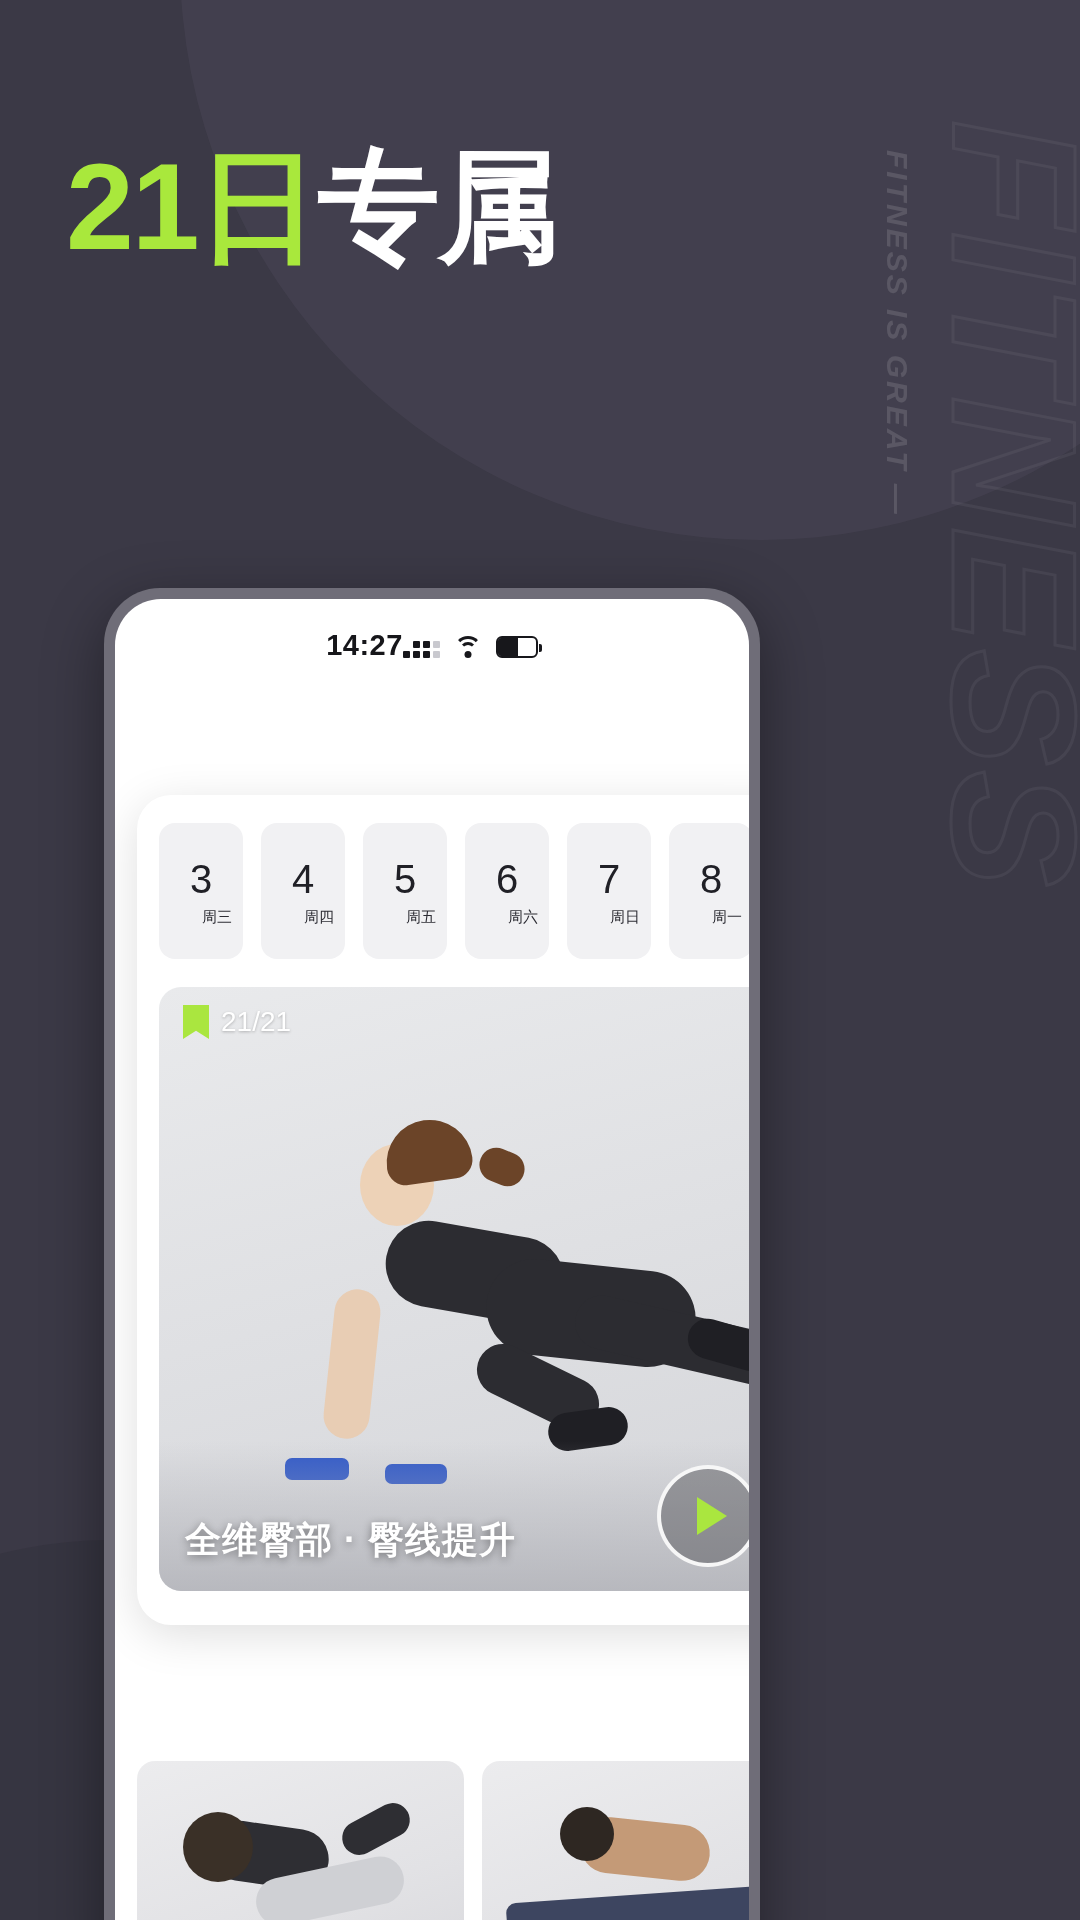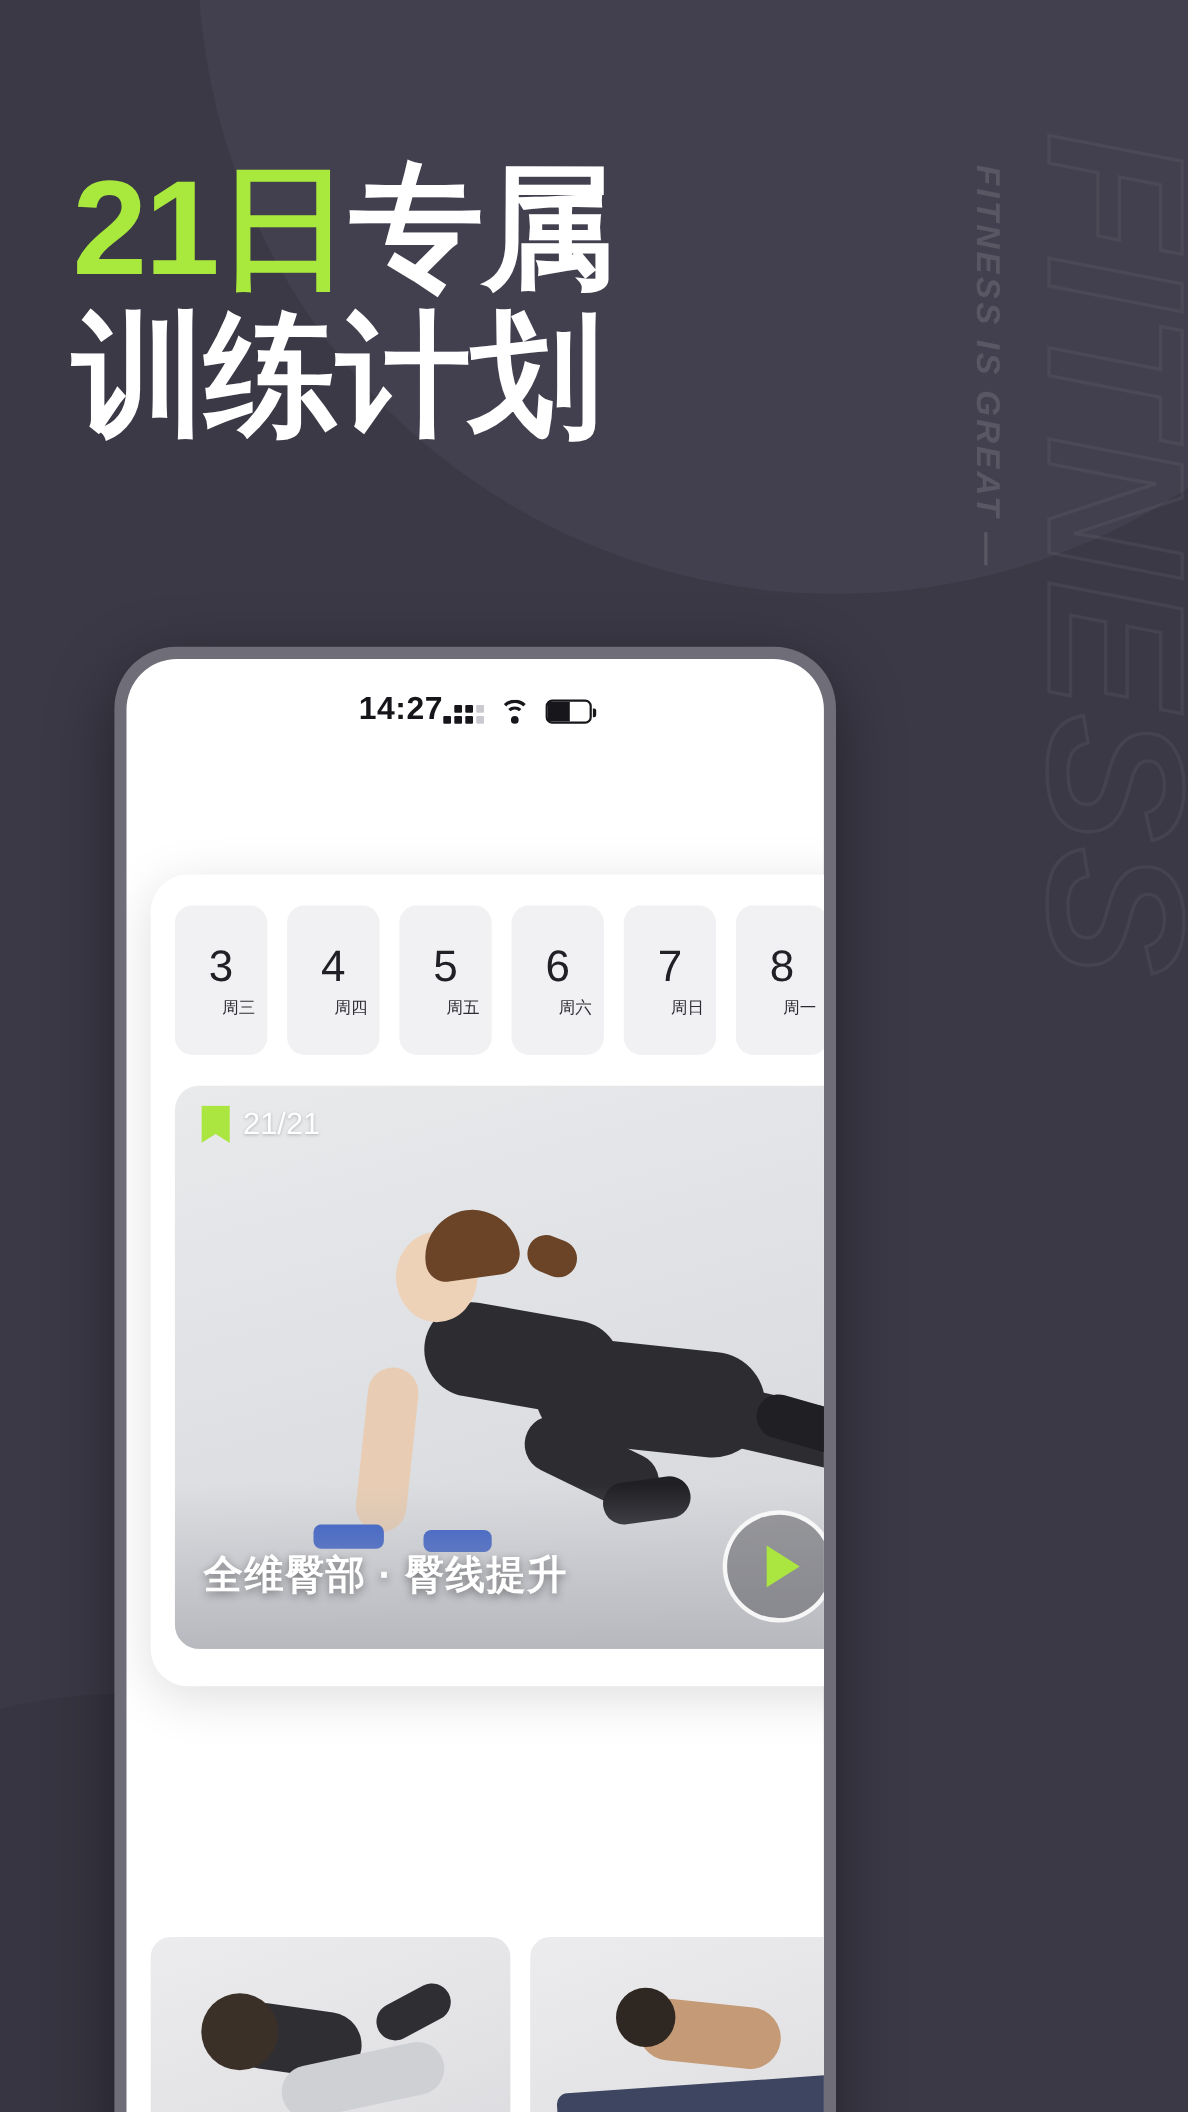--- a/index.html
+++ b/index.html
@@ -175,21 +175,21 @@
     display:flex; flex-direction:column;
     align-items:center; justify-content:center;
     gap:10px;
   }
   .date-chip .dnum { font-size:40px; font-weight:normal; color:#202026; line-height:1; }
   .date-chip .dday { font-size:15px; color:#2c2c33; line-height:1;margin-left:32px; }
 
   
   .hero {
     margin:28px 22px 0 22px;
-    height:512px;
+    height:604px;
     border-radius:22px;
     position:relative;
     overflow:hidden;
     background:linear-gradient(165deg,#e9eaec 0%,#dfe0e3 48%,#d4d5d9 100%);
     text-align:right;
   }
   .hero-badge {
     position:absolute; left:24px; top:18px;
     display:flex; align-items:center; gap:12px;
     z-index:3;
@@ -207,21 +207,20 @@
   .hero-floor {
     position:absolute; left:0; right:0; bottom:0; height:150px;
     background:linear-gradient(180deg,rgba(190,191,196,0) 0%,rgba(178,179,185,.85) 100%);
   }
 
   .hero-info { position:absolute; left:26px; bottom:26px; z-index:4; }
   .hero-title {
     font-size:36px; font-weight:bold; color:#ffffff;
     text-shadow:0 2px 8px rgba(0,0,0,.42);
     letter-spacing:1px;
-    margin-bottom:16px;
   }
   .hero-meta { display:flex; align-items:center; gap:30px; }
   .meta-item { display:flex; align-items:center; gap:10px; }
   .meta-text { font-size:24px; color:#ffffff; text-shadow:0 1px 5px rgba(0,0,0,.4); }
   .ic-clock {
     width:22px; height:22px; border:2.4px solid #ffffff; border-radius:50%; position:relative;
   }
   .ic-clock::after {
     content:""; position:absolute; left:8px; top:3px; width:2px; height:8px; background:#fff;
   }
@@ -269,21 +268,20 @@
 </head>
 <body>
 
 <div class="bg-arc"></div>
 <div class="bg-arc2"></div>
 <div class="vert-fitness">FITNESS</div>
 <div class="vert-sub">FITNESS IS GREAT —</div>
 
 <div class="headline">
   <div class="l1"><span class="hl-green">21日</span><span>专属</span></div>
-  <div class="l2">训练计划</div>
 </div>
 
 <div class="phone">
   <div class="screen">
 
     <div class="statusbar">
       <div class="clock">14:27</div>
       <div class="status-icons">
         <div class="sig">
           <div class="col c1">

